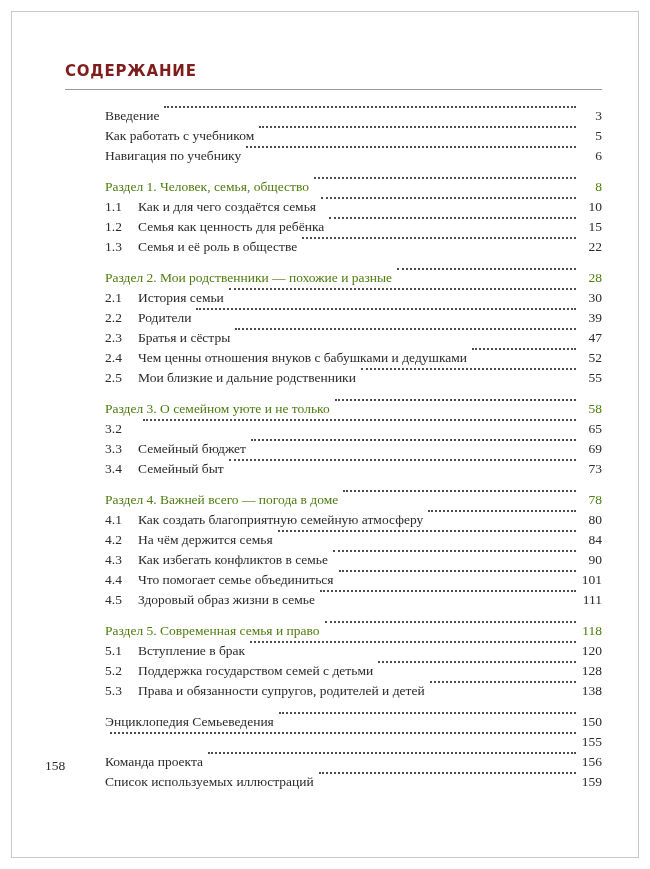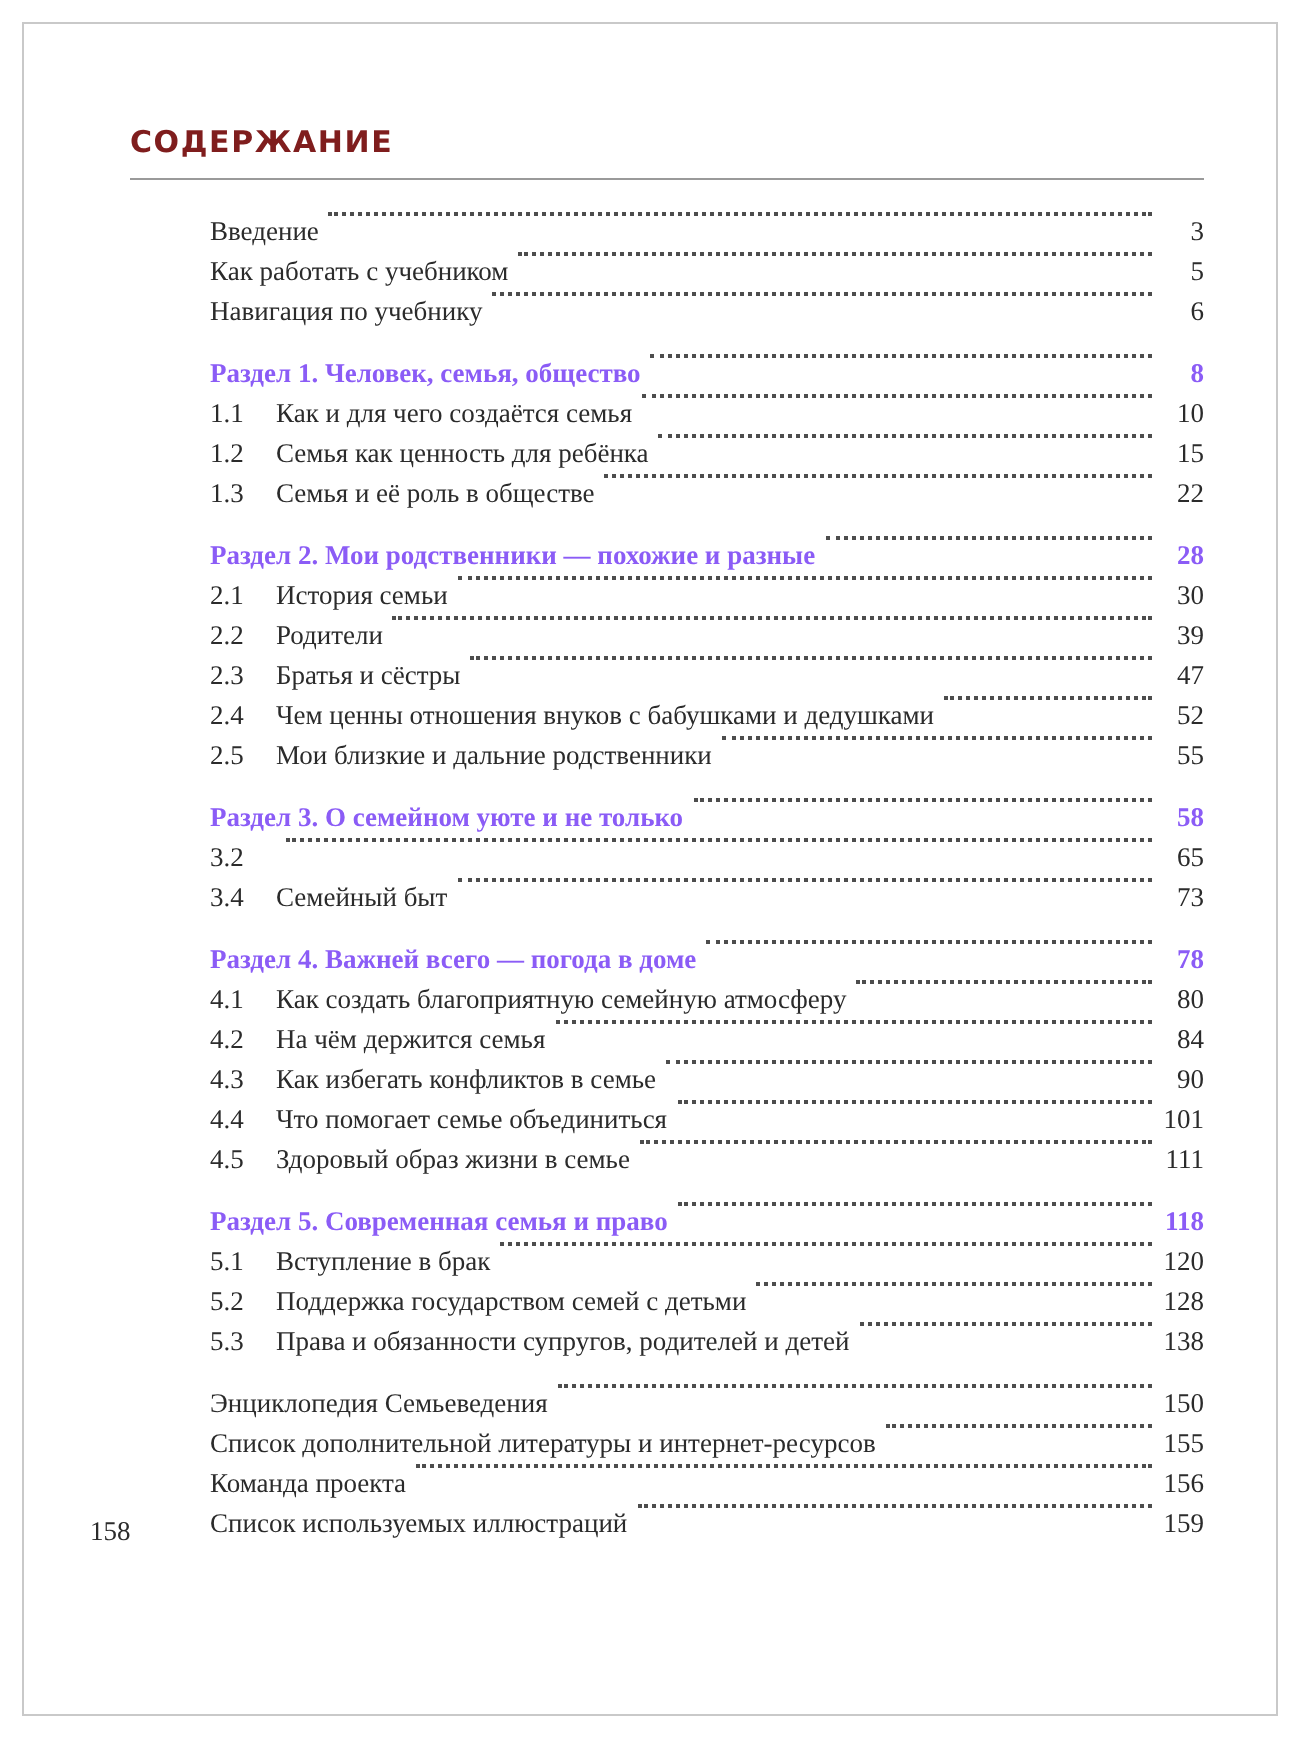--- a/index.html
+++ b/index.html
@@ -39,21 +39,21 @@
   }
   .toc-group { margin-top:11px; }
   .toc-group:first-child { margin-top:0; }
   .row {
     display:flex;
     align-items:flex-start;
     font-size:13.5px;
     line-height:20px;
     color:#2b2b2b;
   }
-  .row.bold { font-weight:bold; color:#8b5cf6; }
+  .row.bold { font-weight:normal; color:#4d7c0f; }
   .num {
     flex:none;
     width:33px;
   }
   .label {
     flex:none;
     max-width:430px;
     white-space:nowrap;
   }
   .leader {
@@ -168,20 +168,26 @@
           <span class="label">Раздел 3. О семейном уюте и не только</span>
           <span class="leader"></span>
           <span class="pg">58</span>
         </div>
         <div class="row">
           <span class="num">3.2</span>
           <span class="leader"></span>
           <span class="pg">65</span>
         </div>
         <div class="row">
+          <span class="num">3.3</span>
+          <span class="label">Семейный бюджет</span>
+          <span class="leader"></span>
+          <span class="pg">69</span>
+        </div>
+        <div class="row">
           <span class="num">3.4</span>
           <span class="label">Семейный быт</span>
           <span class="leader"></span>
           <span class="pg">73</span>
         </div>
       </div>
       <div class="toc-group">
         <div class="row bold">
           <span class="label">Раздел 4. Важней всего — погода в доме</span>
           <span class="leader"></span>
@@ -243,21 +249,20 @@
           <span class="pg">138</span>
         </div>
       </div>
       <div class="toc-group">
         <div class="row">
           <span class="label">Энциклопедия Семьеведения</span>
           <span class="leader"></span>
           <span class="pg">150</span>
         </div>
         <div class="row">
-          <span class="label">Список дополнительной литературы и интернет-ресурсов</span>
           <span class="leader"></span>
           <span class="pg">155</span>
         </div>
         <div class="row">
           <span class="label">Команда проекта</span>
           <span class="leader"></span>
           <span class="pg">156</span>
         </div>
         <div class="row">
           <span class="label">Список используемых иллюстраций</span>

